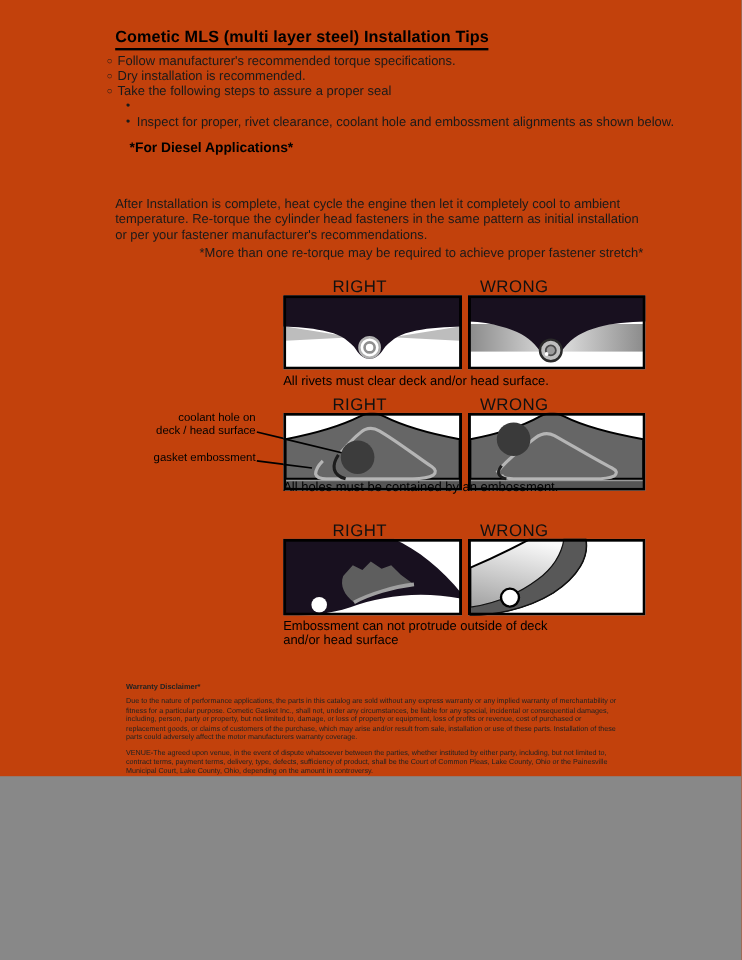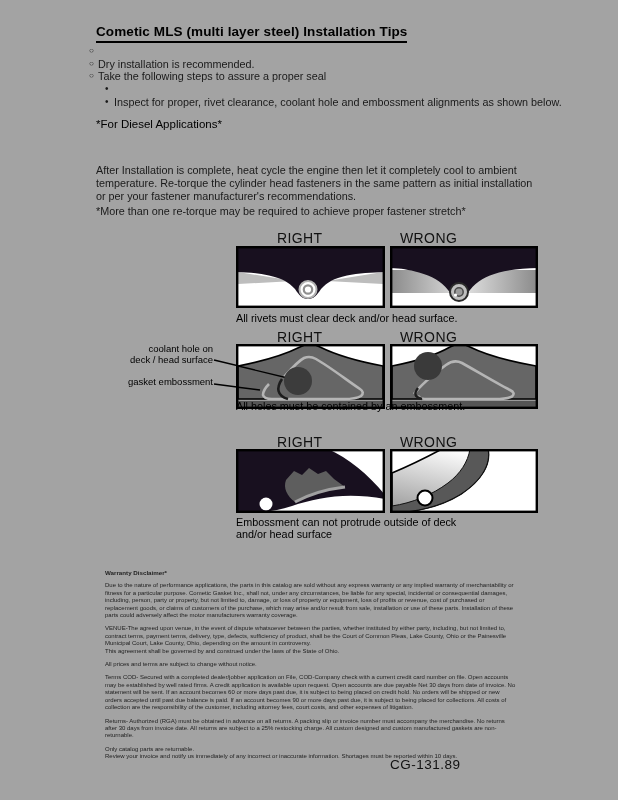--- a/index.html
+++ b/index.html
@@ -1,32 +1,32 @@
 <!DOCTYPE html>
 <html><head>
 <meta charset="utf-8">
 <style>
   html,body{margin:0;padding:0;background:#888;}
   .page{
-    position:relative;width:618px;height:800px;background:#a3a3a3;
+    position:relative;width:618px;height:647px;background:#c2410c;
     font-family:"Liberation Sans", sans-serif;color:#1a1a1a;overflow:hidden;
     margin:0 auto;
   }
   .abs{position:absolute;}
   .pre{white-space:pre-line;}
   .title{
     font-size:13.5px;font-weight:bold;color:#000;
     border-bottom:2px solid #000;padding-bottom:2px;letter-spacing:0.1px;
   }
   .bullets{top:45px;left:89px;font-size:10.8px;line-height:12.7px;}
   .brow{display:flex;}
   .brow .mark{width:9px;flex:0 0 9px;font-size:8px;line-height:12.7px;}
   .brow.sub{margin-left:16px;}
   .brow.sub .mark{font-size:10px;}
-  .h2{font-size:11.5px;font-weight:normal;color:#000;}
+  .h2{font-size:11.5px;font-weight:bold;color:#000;margin-left:12px;}
   .body-p{font-size:10.8px;line-height:13.2px;width:440px;}
   .dlabel{font-size:14px;letter-spacing:0.4px;color:#111;}
   .dcaption{font-size:10.8px;font-weight:normal;line-height:12px;color:#000;}
   .ann{font-size:9.5px;line-height:10.5px;text-align:right;color:#000;}
   .disc{width:413px;font-size:6px;line-height:7.4px;color:#222;letter-spacing:0;}
   .disc .dh{font-weight:bold;margin-bottom:6px;font-size:6.2px;}
   .disc p{margin:0 0 6px 0;}
   .code{font-size:13.5px;letter-spacing:0.5px;color:#111;}
   svg{display:block;}
 </style>
@@ -35,20 +35,21 @@
 
 <div class="page">
 
   <div class="abs" style="left:96px;top:22px;">
     <span class="title">Cometic MLS (multi layer steel) Installation Tips</span>
   </div>
 
   <div class="abs bullets">
     <div class="brow">
       <span class="mark">○</span>
+      <span>Follow manufacturer's recommended torque specifications.</span>
     </div>
     <div class="brow">
       <span class="mark">○</span>
       <span>Dry installation is recommended.</span>
     </div>
     <div class="brow">
       <span class="mark">○</span>
       <span>Take the following steps to assure a proper seal</span>
     </div>
     <div class="brow sub">
@@ -57,21 +58,21 @@
     <div class="brow sub">
       <span class="mark">•</span>
       <span>Inspect for proper, rivet clearance, coolant hole and embossment alignments as shown below.</span>
     </div>
   </div>
 
   <div class="abs h2" style="left:96px;top:118px;">*For Diesel Applications*</div>
   <div class="abs body-p pre" style="left:96px;top:164px;">After Installation is complete, heat cycle the engine then let it completely cool to ambient
 temperature. Re-torque the cylinder head fasteners in the same pattern as initial installation
 or per your fastener manufacturer's recommendations.</div>
-  <div class="abs body-p" style="left:96px;top:205px;">*More than one re-torque may be required to achieve proper fastener stretch*</div>
+  <div class="abs body-p" style="left:96px;top:205px;text-align:right;">*More than one re-torque may be required to achieve proper fastener stretch*</div>
 
   <div class="abs dlabel" style="left:277px;top:230px;">RIGHT</div>
   <div class="abs dlabel" style="left:400px;top:230px;">WRONG</div>
 
   <svg class="abs" style="left:236px;top:246px;" width="149" height="62" viewBox="0 0 149 62">
     <rect x="0" y="0" width="149" height="62" fill="#ffffff"></rect>
     <polygon points="2,26 58,35 2,38" fill="#bdbdbd"></polygon>
     <polygon points="147,26 91,35 147,38" fill="#bdbdbd"></polygon>
     <path d="M0,0 H149 V26 C136,26.5 122,27 111,29.5 C97,32.5 92,36 85,43 C81,49 78,53 72,53 C66,53 63,49 59,43 C52,36 47,32.5 33,29.5 C22,27 12,26.5 0,26 Z" fill="#18101f"></path>
     <circle cx="72" cy="43.5" r="8.5" fill="#ffffff" stroke="#b0b0b0" stroke-width="2"></circle>

